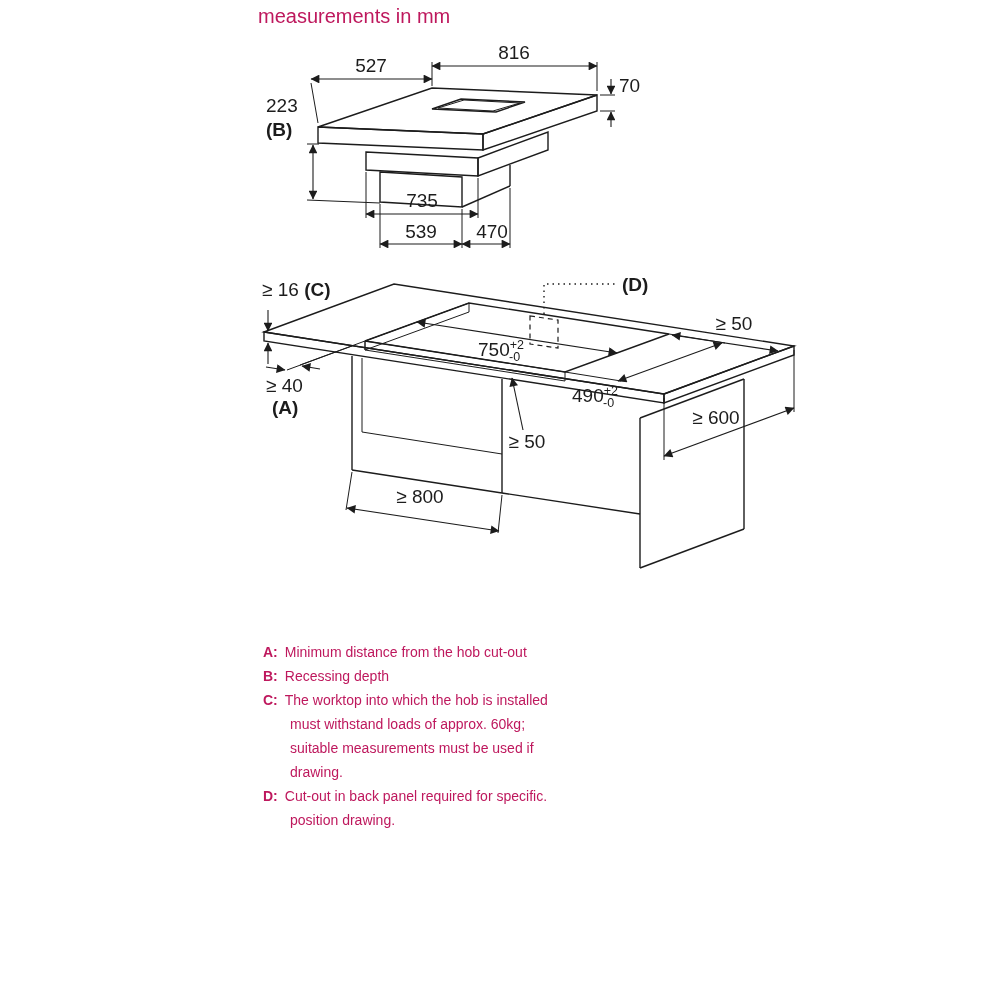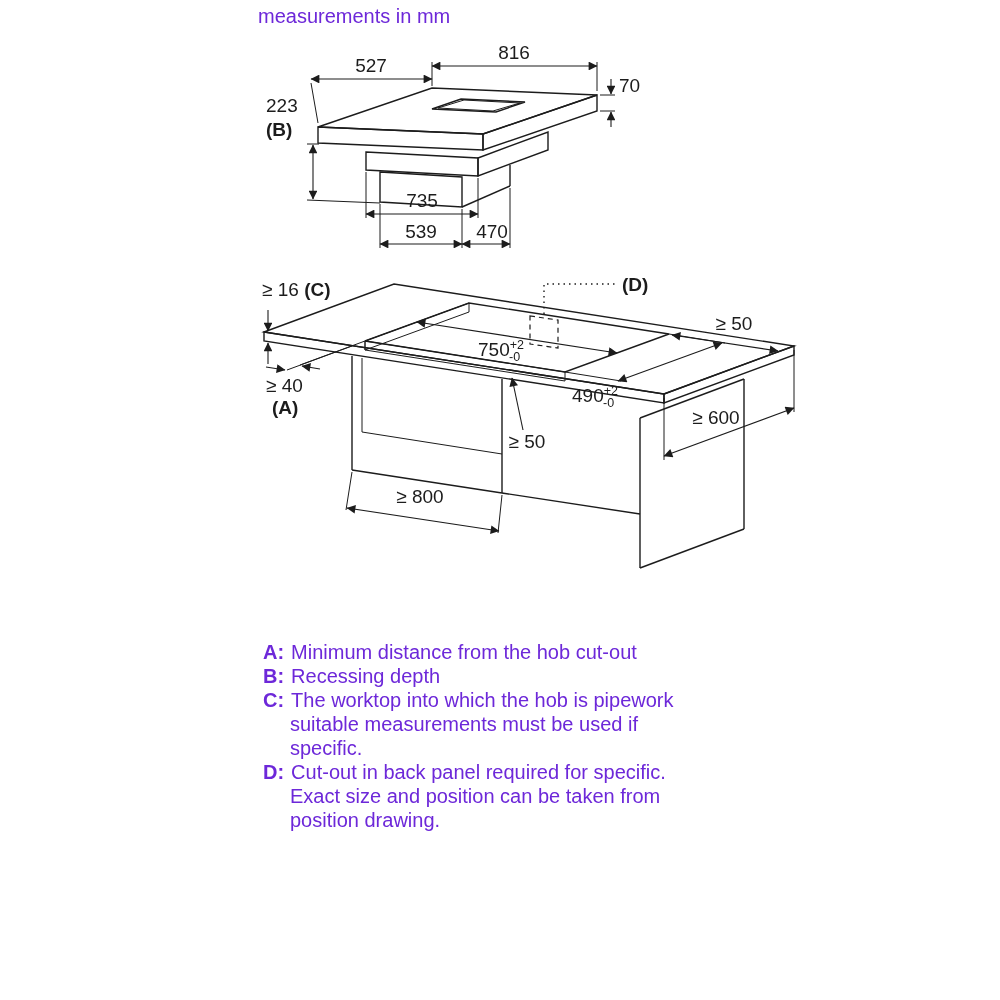--- a/index.html
+++ b/index.html
@@ -1,28 +1,28 @@
 <!DOCTYPE html>
 <html><head>
 <meta charset="utf-8">
 <style>
   html,body{margin:0;padding:0;background:#ffffff;}
   .stage{position:relative;width:1000px;height:1000px;background:#ffffff;overflow:hidden;
-         font-family:"Liberation Sans",sans-serif;color:#6d28d9;}
+         font-family:"Liberation Sans",sans-serif;color:#be185d;}
   .title{position:absolute;left:258px;top:5px;font-size:20px;}
   svg{position:absolute;left:0;top:0;}
   svg text{font-family:"Liberation Sans",sans-serif;font-size:19px;fill:#1c1c1c;}
   svg .b{font-weight:bold;}
   svg .tol{font-size:12.5px;}
   .obj{stroke:#1c1c1c;stroke-width:1.4;fill:none;stroke-linejoin:miter;}
   .dim{stroke:#1c1c1c;stroke-width:1.1;fill:none;}
   .ext{stroke:#1c1c1c;stroke-width:1;fill:none;}
   .dash{stroke:#1c1c1c;stroke-width:1.2;fill:none;stroke-dasharray:5 4;}
   .dot{stroke:#1c1c1c;stroke-width:1.4;fill:none;stroke-dasharray:1.5 4;}
-  .legend{position:absolute;left:263px;top:640px;font-size:20px;line-height:24px;}
+  .legend{position:absolute;left:263px;top:640px;font-size:14px;line-height:24px;}
   .li{padding-left:27px;}
   .li .fl{margin-left:-27px;}
   .li .k{font-weight:bold;margin-right:7px;}
 </style>
 </head>
 <body>
 
 <div class="stage">
 
   <div class="title">measurements in mm</div>
@@ -161,24 +161,24 @@
   </svg>
 
   <div class="legend">
     <div class="li">
       <div class="fl"><span class="k">A:</span><span>Minimum distance from the hob cut-out</span></div>
     </div>
     <div class="li">
       <div class="fl"><span class="k">B:</span><span>Recessing depth</span></div>
     </div>
     <div class="li">
-      <div class="fl"><span class="k">C:</span><span>The worktop into which the hob is pipework</span></div>
+      <div class="fl"><span class="k">C:</span><span>The worktop into which the hob is installed</span></div>
+      <div><span>must withstand loads of approx. 60kg;</span></div>
       <div><span>suitable measurements must be used if</span></div>
-      <div><span>specific.</span></div>
+      <div><span>drawing.</span></div>
     </div>
     <div class="li">
       <div class="fl"><span class="k">D:</span><span>Cut-out in back panel required for specific.</span></div>
-      <div><span>Exact size and position can be taken from</span></div>
       <div><span>position drawing.</span></div>
     </div>
   </div>
 
 </div>
 
 </body></html>

